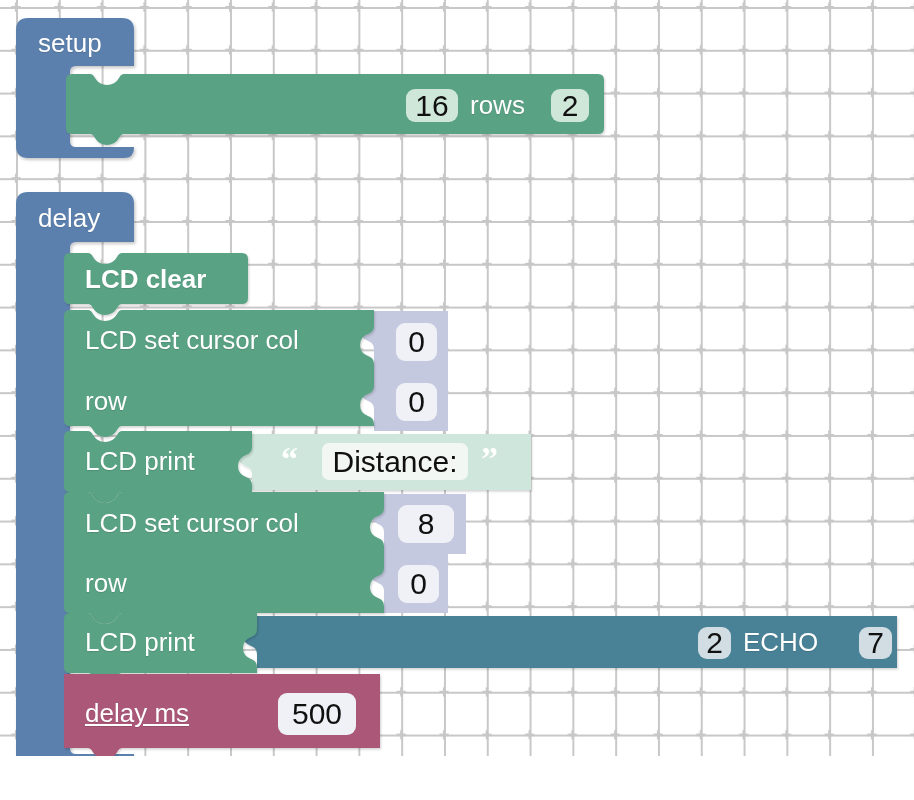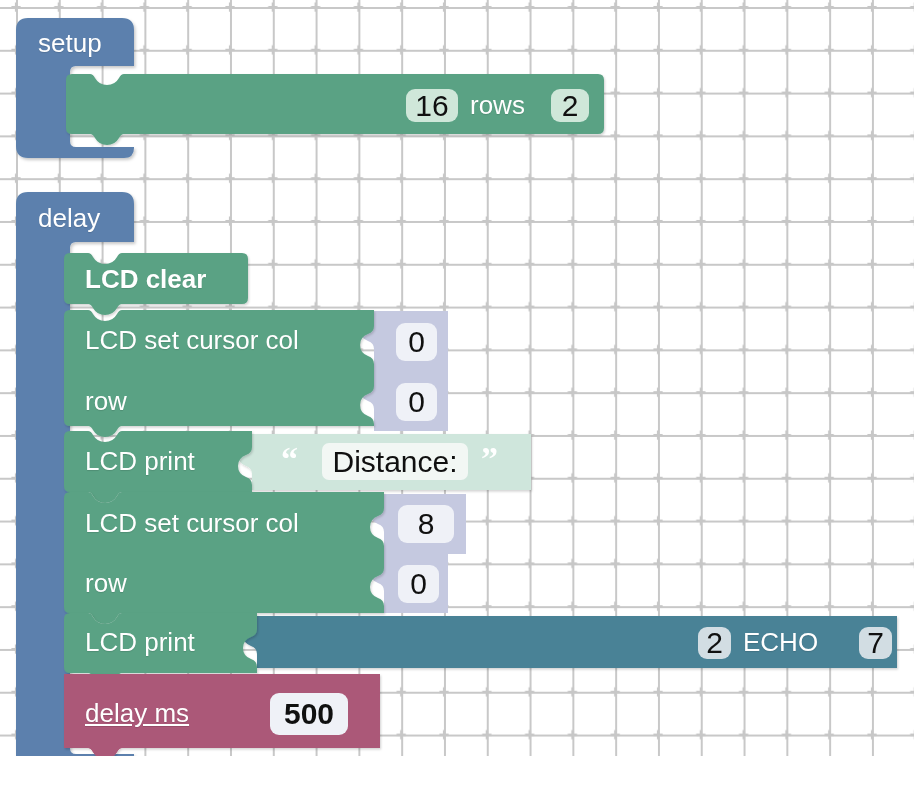--- a/index.html
+++ b/index.html
@@ -425,15 +425,15 @@
   <div class="field white" style="left:398px; top:505px; width:56px; height:38px;">8</div>
   <div class="blk-label" style="left:85px; top:570px;">row</div>
   <div class="field white" style="left:398px; top:565px; width:41px; height:38px;">0</div>
 
   <div class="blk-label" style="left:85px; top:629px;">LCD print</div>
   <div class="field bluegy" style="left:698px; top:627px; width:33px; height:32px;">2</div>
   <div class="blk-label" style="left:743px; top:629px;text-align:right;">ECHO</div>
   <div class="field bluegy" style="left:859px; top:627px; width:33px; height:32px;">7</div>
 
   <div class="blk-label" style="left:85px; top:700px;text-decoration:underline;">delay  ms</div>
-  <div class="field white" style="left:270px; top:693px; width:78px; height:42px;font-weight:bold;">500</div>
+  <div class="field white" style="left:278px; top:693px; width:78px; height:42px;">500</div>
 
 </div>
 
 </body></html>

